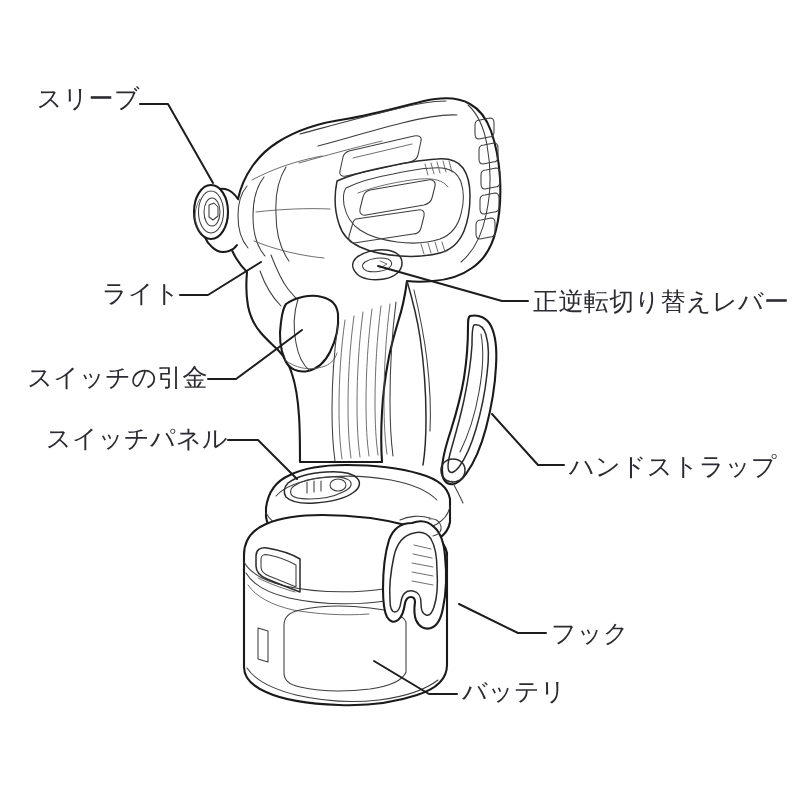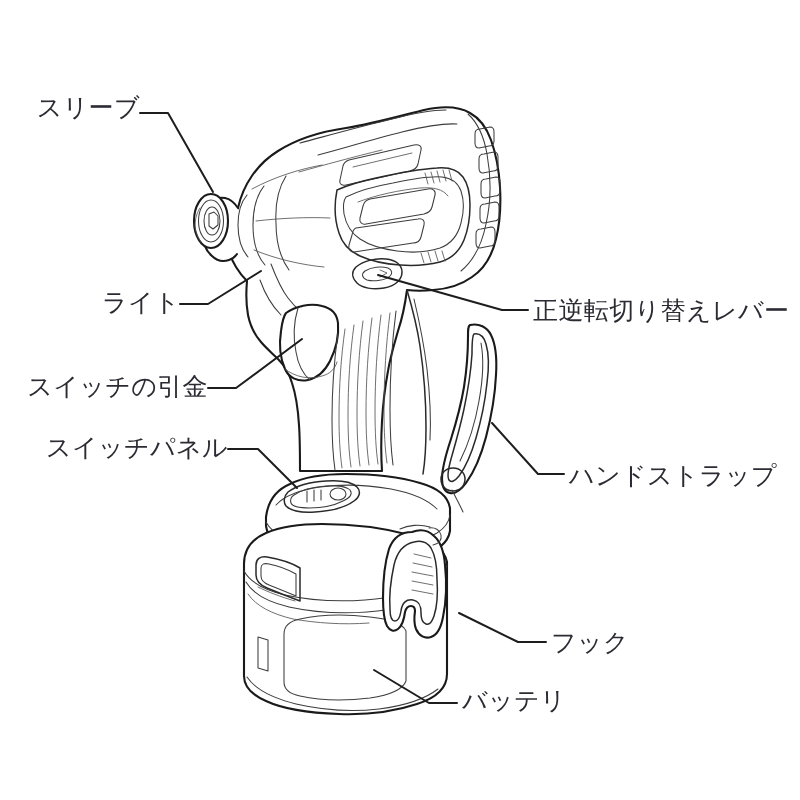--- a/index.html
+++ b/index.html
@@ -14,21 +14,20 @@
     font-family: "Liberation Sans", "DejaVu Sans", sans-serif;
     overflow: hidden;
     position: relative;
   }
   #diagram-root {
     position: absolute;
     top: 0;
     left: 0;
     width: 800px;
     height: 604px;
-    margin-top: 9px;
   }
   svg.figure {
     display: block;
     width: 800px;
     height: 800px;
   }
   .outline {
     fill: #ffffff;
     stroke: #1a1a1a;
     stroke-width: 2.1;

